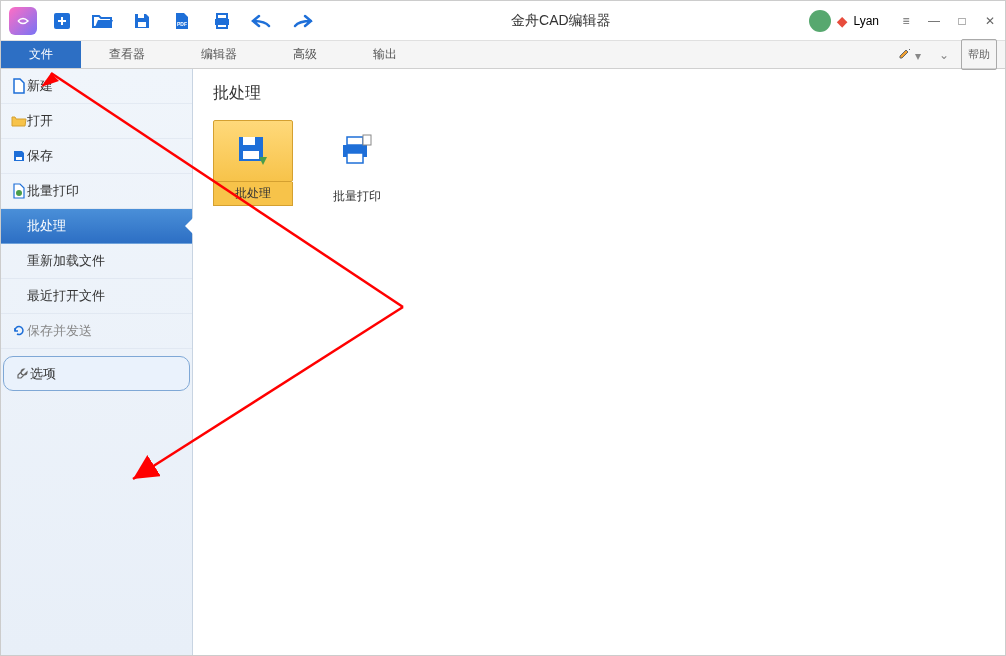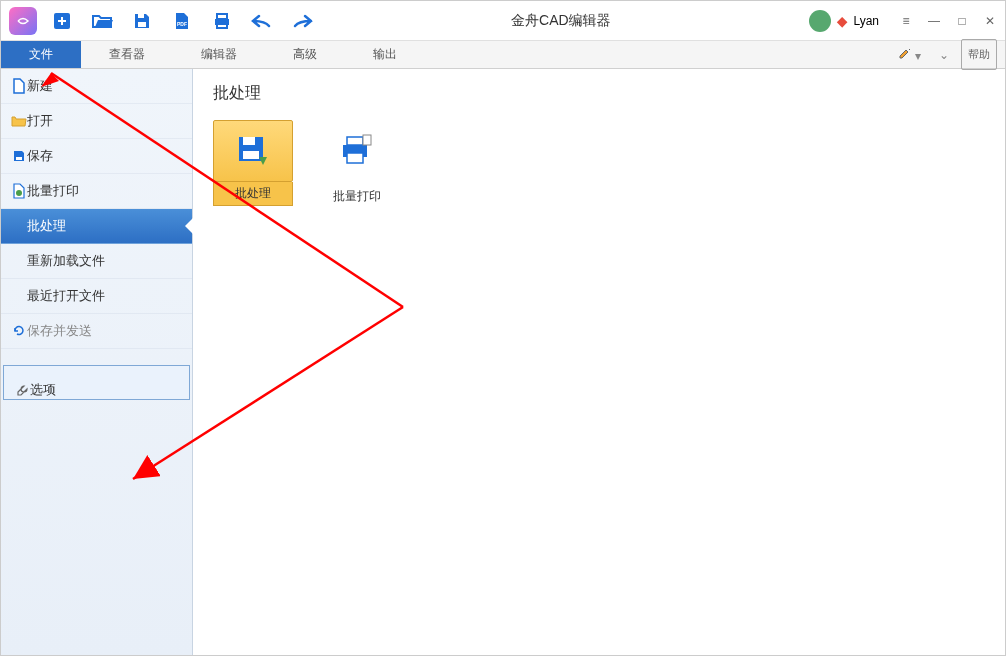--- a/index.html
+++ b/index.html
@@ -28,21 +28,21 @@
     .dropdown-small { color: #888; font-size: 12px; cursor: pointer; padding: 0 6px; }
     
     
     .body-area { flex: 1; display: flex; overflow: hidden; position: relative; }
     
     
     .sidebar { width: 192px; background: linear-gradient(to bottom, #f0f5fb, #e8eff8); border-right: 1px solid #c8d4e2; display: flex; flex-direction: column; }
     .side-item { height: 35px; display: flex; align-items: center; padding-left: 10px; cursor: pointer; font-size: 13px; color: #333; border-bottom: 1px solid rgba(200,210,225,0.3); }
     .side-item.selected { background: linear-gradient(to bottom, #4a8fd8, #2d6fc4); color: #fff; position: relative; }
     .side-item.selected::after { content: ""; position: absolute; right: -1px; top: 50%; transform: translateY(-50%); width: 0; height: 0; border-top: 8px solid transparent; border-bottom: 8px solid transparent; border-right: 8px solid #fff; }
-    .side-item.highlighted { background: #eaf2fc; border: 1px solid #7fa8d6; border-radius: 0; margin: 16px 2px; align-items: flex-end; }
+    .side-item.highlighted { background: #eaf2fc; border: 1px solid #7fa8d6; border-radius: 10px; margin: 7px 2px; }
     .side-icon { width: 16px; height: 16px; display: flex; align-items: center; justify-content: center; flex-shrink: 0; }
     
     
     .content { flex: 1; padding: 14px 20px; }
     .content-title { font-size: 16px; color: #333; margin-bottom: 16px; }
     .tiles { display: flex; gap: 24px; }
     .tile { width: 80px; display: flex; flex-direction: column; align-items: center; cursor: pointer; }
     .tile-icon { width: 80px; height: 62px; display: flex; align-items: center; justify-content: center; border-radius: 2px; }
     .tile.selected .tile-icon { background: linear-gradient(to bottom, #ffd97a, #f7c34a); border: 1px solid #d4a030; }
     .tile.selected .tile-label-wrap { background: #f7c34a; border: 1px solid #d4a030; border-top: none; width: 80px; padding: 3px 0; text-align: center; }

